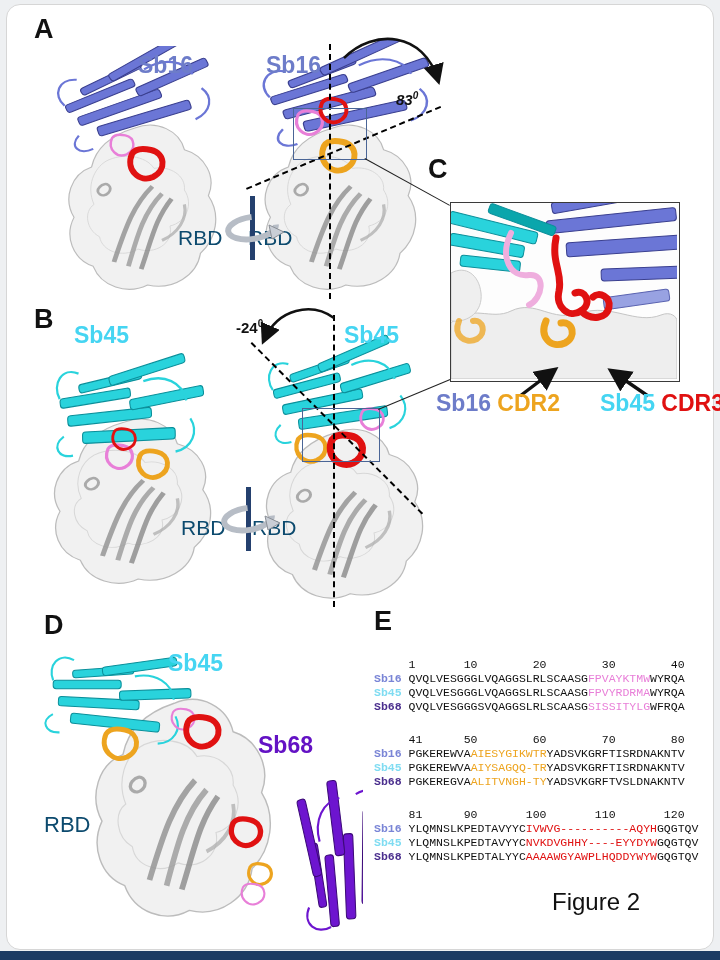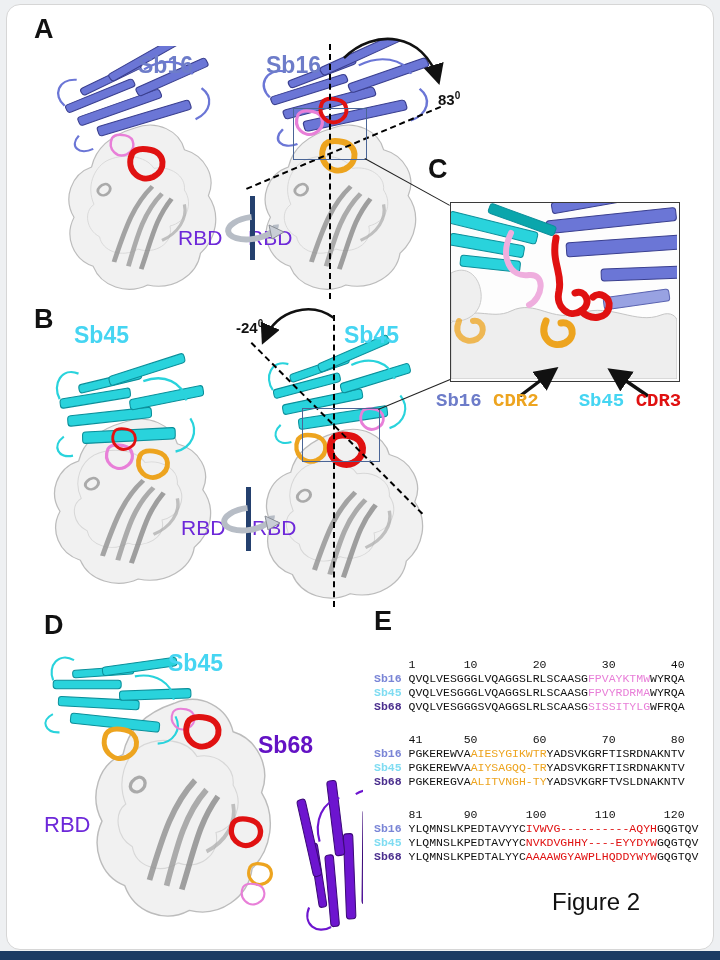--- a/index.html
+++ b/index.html
@@ -5,30 +5,30 @@
   html,body{margin:0;padding:0;background:#eef0f2;}
   #canvas{position:relative;width:720px;height:960px;background:#eef0f2;overflow:hidden;
           font-family:"Liberation Sans",sans-serif;}
   .abs{position:absolute;}
   #card{left:6px;top:4px;width:706px;height:944px;background:#ffffff;border:1px solid #d6d6d6;
         border-radius:14px;}
   #bottom-bar{left:0;bottom:0;width:720px;height:9px;background:#1c3b63;}
   .panel-label{font-weight:bold;font-size:27px;color:#111;}
   .mol-label{font-weight:bold;font-size:23px;}
   .c-sb16{color:#6d7cc9;} .c-sb45{color:#45d5f2;} .c-sb68{color:#6312c4;}
-  .rbd-label{font-size:21px;color:#6d28d9;}
+  .rbd-label{font-size:21px;color:#0c4a6e;}
   .angle-label{font-weight:bold;font-size:15px;color:#111;}
   .angle-label sup{font-size:10px;}
   .dash-v{border-left:2px dashed #000;width:0;}
   .dash-d{border-top:2px dashed #000;height:0;transform-origin:0 0;}
   .thin-line{border-top:1.4px solid #222;height:0;transform-origin:0 0;}
   .inset-box{border:1.5px solid #4a6596;}
   #c-inset{border:1px solid #3a3a3a;background:#fdfdfd;}
   #c-legend .legend-item{font-weight:bold;font-size:21.5px;margin-right:11px;}
-  .c-annotation{font-weight:bold;font-size:19px;white-space:nowrap;font-family:Liberation Mono, monospace;}
+  .c-annotation{font-weight:bold;font-size:23px;white-space:nowrap;}
   #c-annotations{display:flex;gap:40px;}
   #alignment{font-family:"Liberation Mono","DejaVu Sans Mono",monospace;font-size:11.5px;
              line-height:14px;white-space:pre;color:#111;}
   .aln-block{margin-bottom:19px;}
   .ruler{padding-left:5ch;color:#111;}
   .seqname{display:inline-block;width:5ch;font-weight:bold;}
   #figure-caption{font-size:24px;color:#111;}
   svg{display:block;}
 </style>
 </head>
@@ -113,21 +113,21 @@
   <div class="abs" style="left:340px;top:24px;">
     <svg width="108" height="74" viewBox="0 0 108 74">
       <defs>
           <marker id="ah1" markerWidth="9" markerHeight="9" refX="6" refY="4" orient="auto">
             <path d="M0,0 L8,4 L0,8 Z" fill="#111"></path>
           </marker>
         </defs>
       <path d="M4,34 C34,4 84,8 98,56" fill="none" stroke="#111" stroke-width="2.6" marker-end="url(#ah1)"></path>
     </svg>
   </div>
-  <div class="abs angle-label" style="left:438px;top:90px;"><span>83</span><sup>0</sup></div>
+  <div class="abs angle-label" style="left:396px;top:90px;font-style:italic;"><span>83</span><sup>0</sup></div>
   <div class="abs" style="left:222px;top:196px;" id="rot-glyph-a">
       <svg width="62" height="68" viewBox="0 0 62 68">
     <rect x="28" y="0" width="5" height="64" fill="#24406e"></rect>
     <ellipse cx="30" cy="32" rx="24" ry="11" fill="none" stroke="#b7bdc6" stroke-width="6" pathLength="100" stroke-dasharray="76 24" transform="rotate(-8 30 32)"></ellipse>
     <polygon points="50,43 62,36 47,29" fill="#c9ced6" stroke="#8b8f96" stroke-width="1"></polygon>
   </svg>
     </div>
   <div class="abs inset-box" style="left:293px;top:108px;width:72px;height:50px;"></div>
   <div class="abs thin-line" style="left:365px;top:158px;width:97px;transform:rotate(28.9deg);"></div>
 

